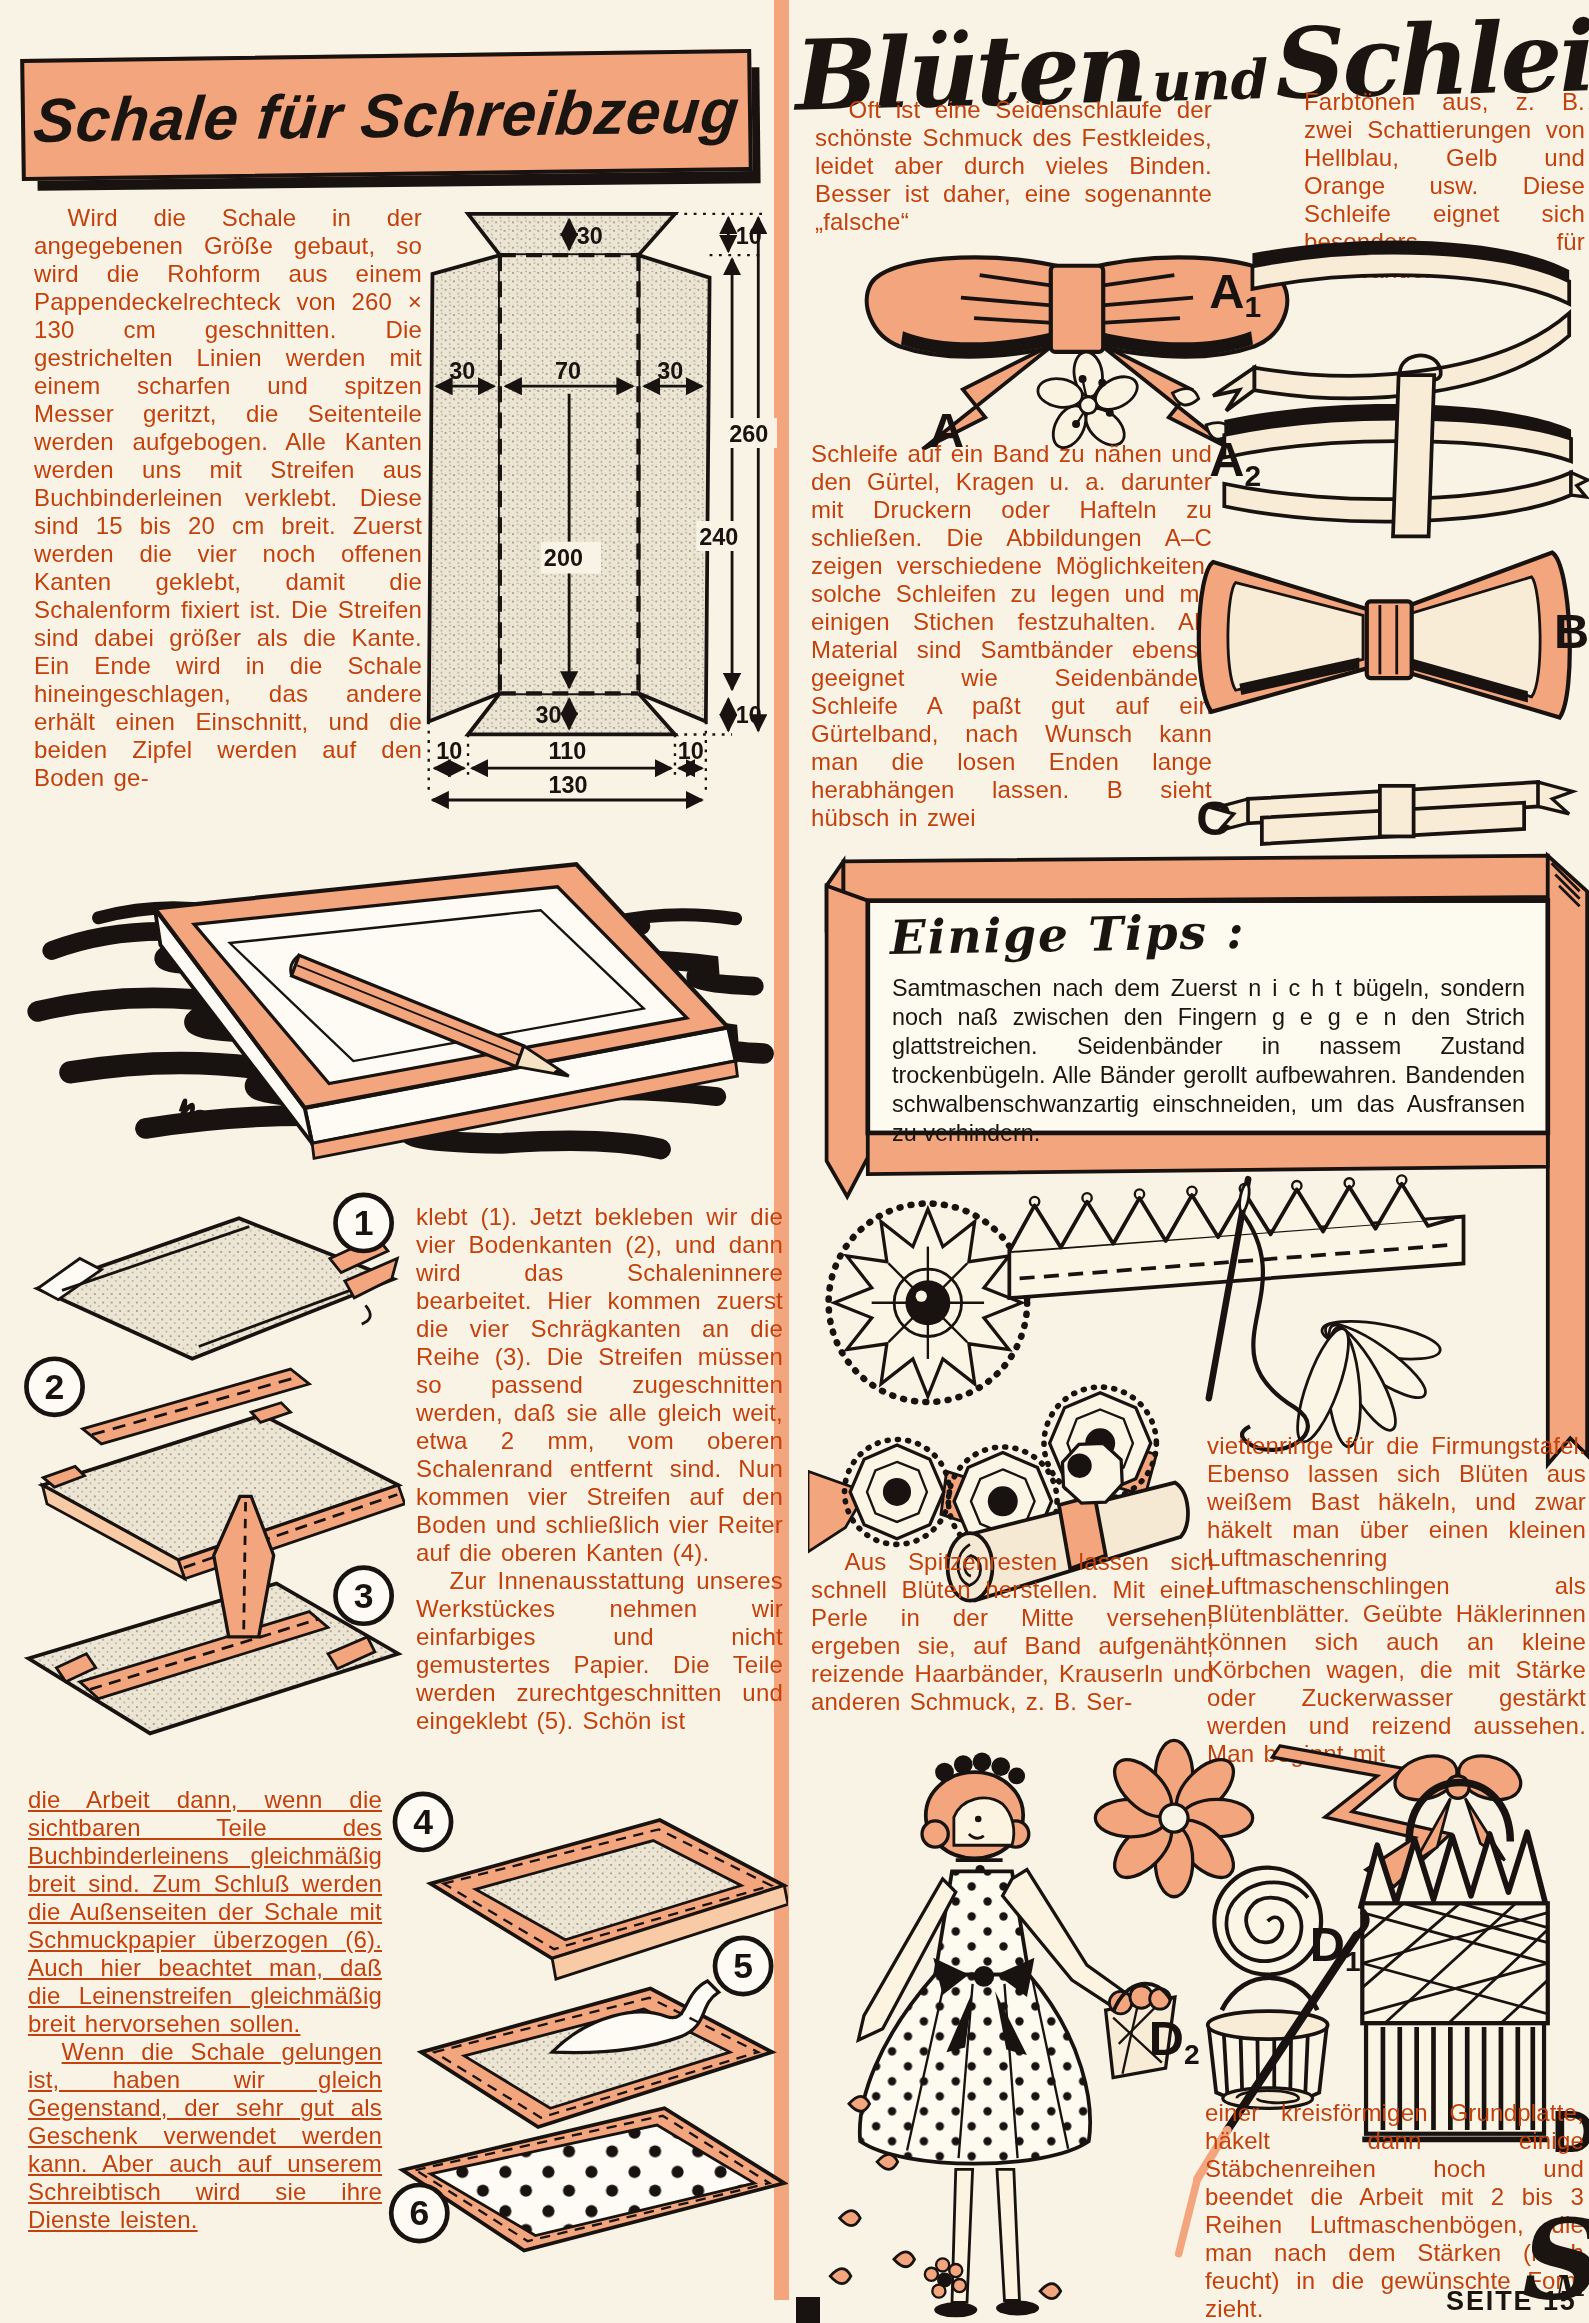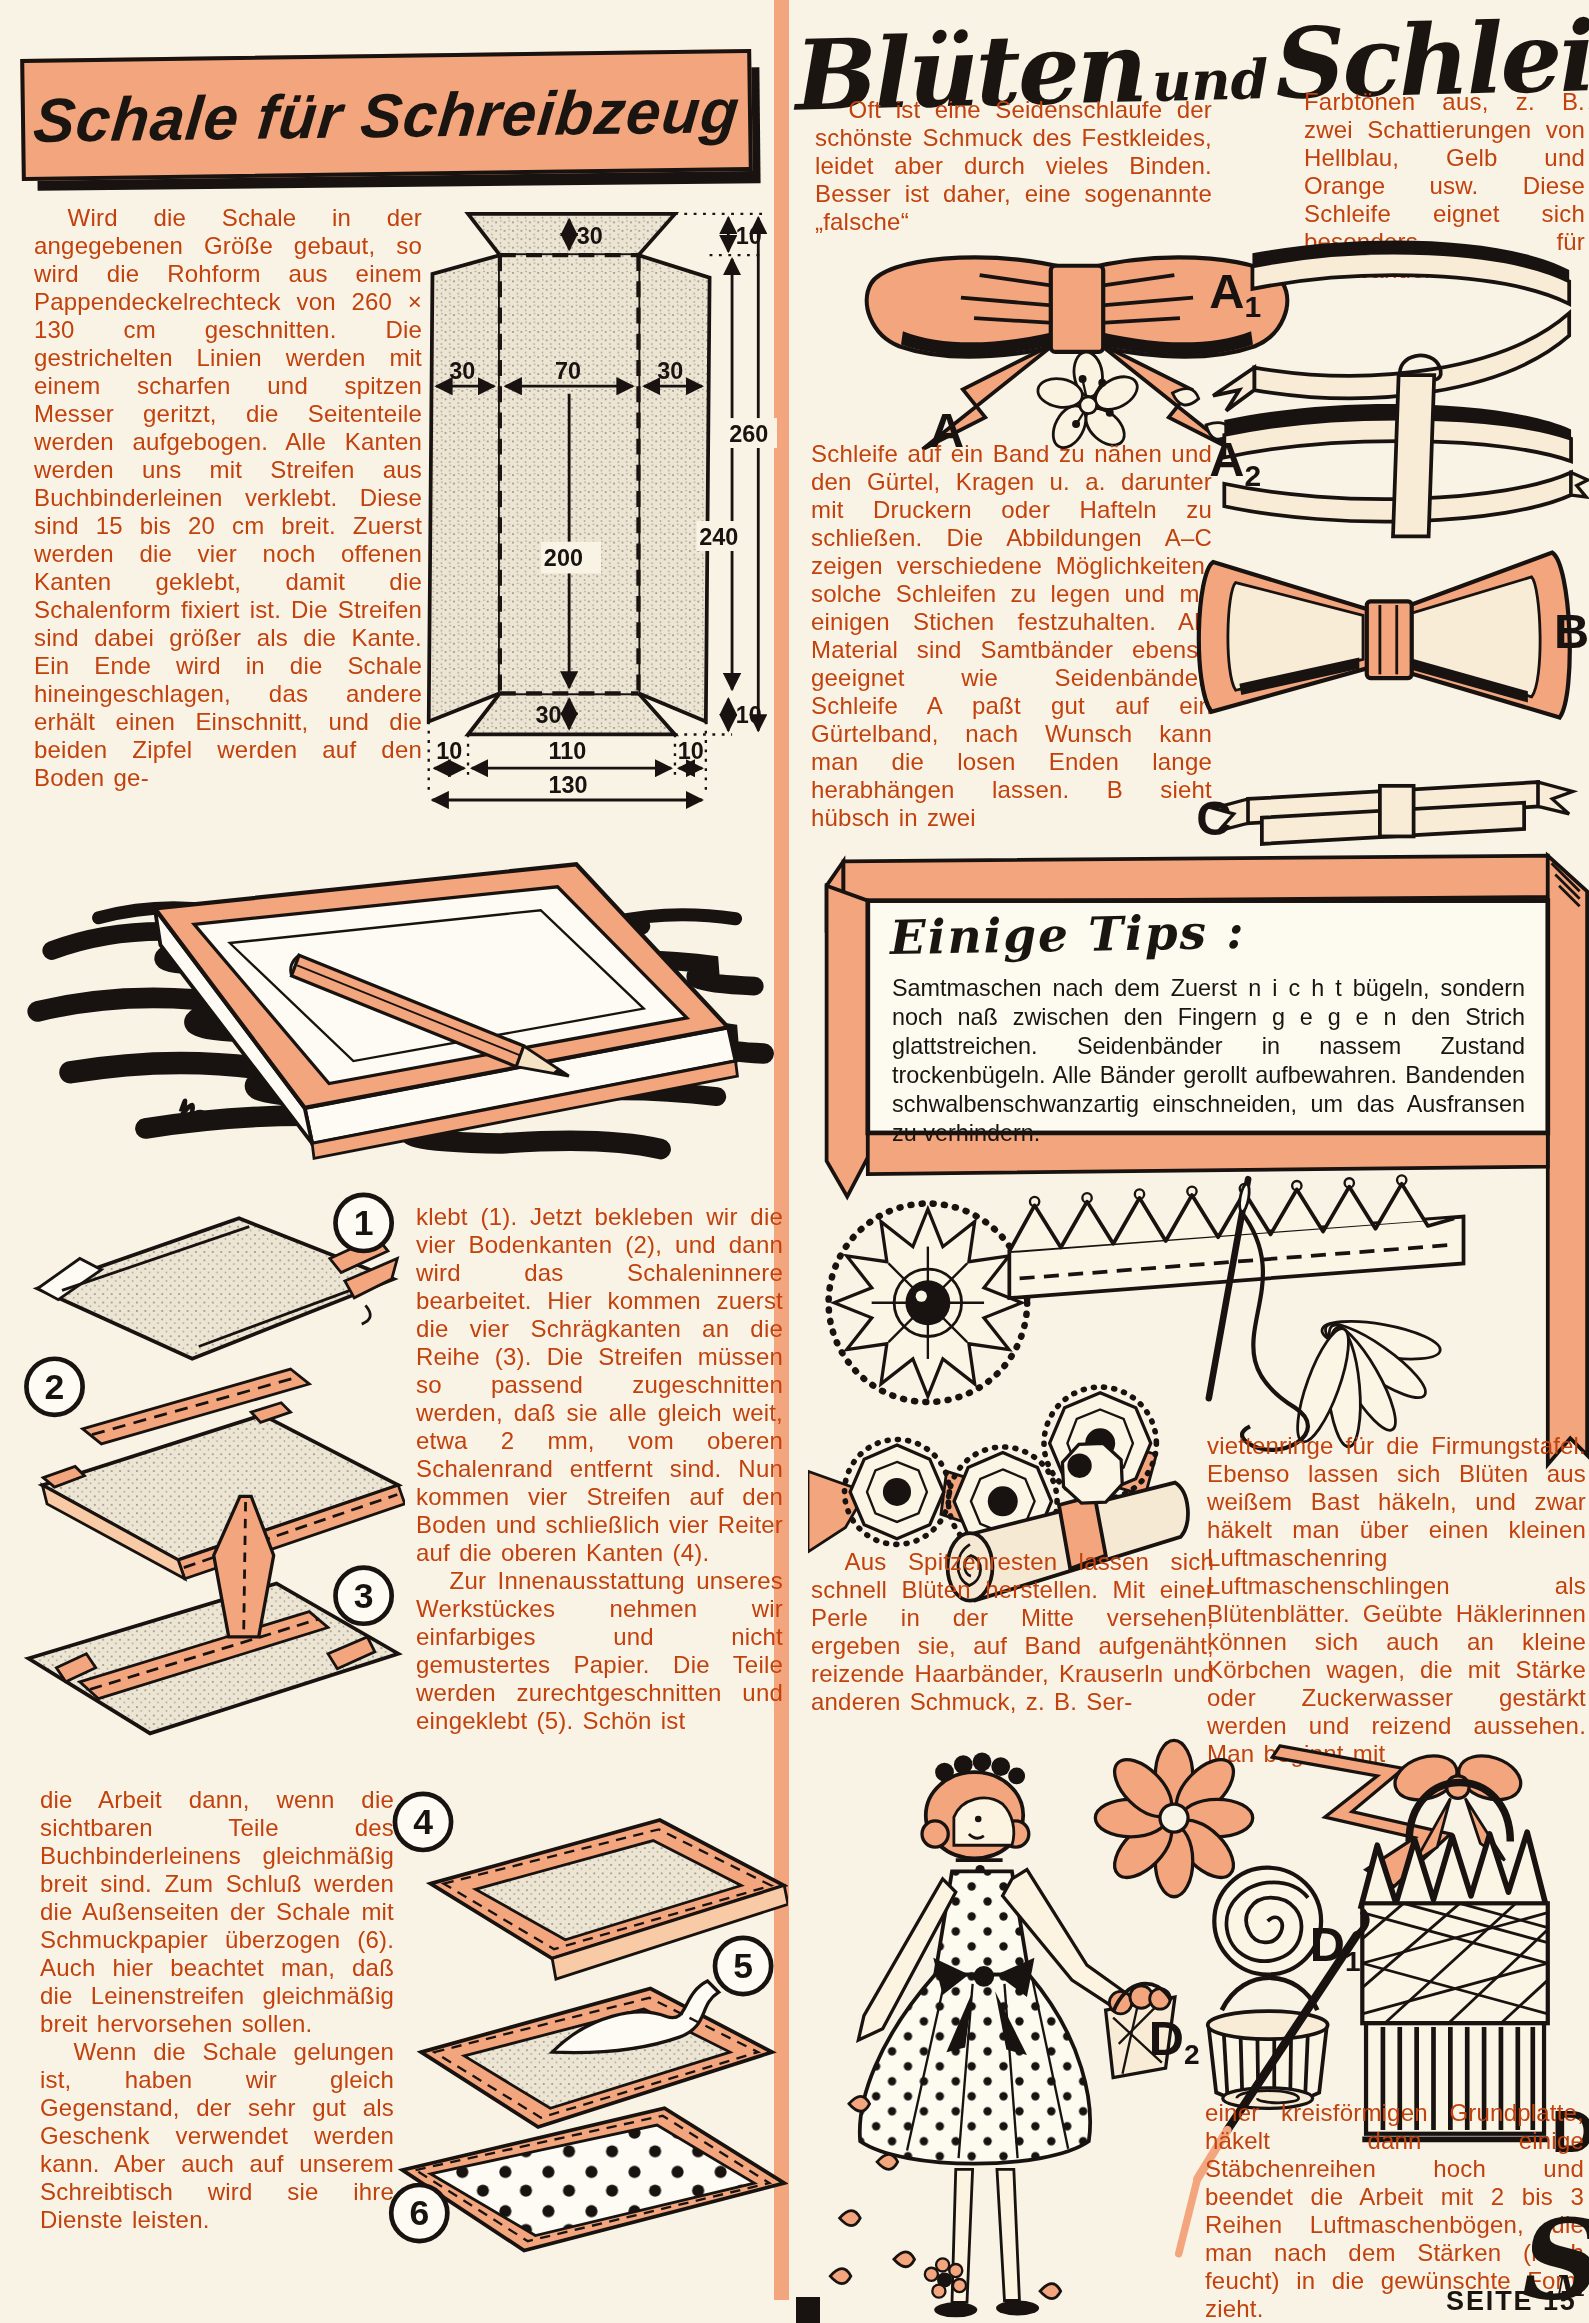--- a/index.html
+++ b/index.html
@@ -197,21 +197,21 @@
       <circle cx="388" cy="478" r="30" fill="#fdfbf3" stroke="#181310" stroke-width="5"></circle>
       <text x="388" y="491" text-anchor="middle" font-size="38" font-weight="bold" fill="#181310">3</text>
     </g>
   </svg>
 
   <div class="abs btxt" style="left:416px;top:1203px;width:367px;">
     <p>klebt (1). Jetzt bekleben wir die vier Bodenkanten (2), und dann wird das Schaleninnere bearbeitet. Hier kommen zuerst die vier Schrägkanten an die Reihe (3). Die Streifen müssen so passend zugeschnitten werden, daß sie alle gleich weit, etwa 2 mm, vom oberen Schalenrand entfernt sind. Nun kommen vier Streifen auf den Boden und schließlich vier Reiter auf die oberen Kanten (4).</p>
     <p class="indent">Zur Innenausstattung unseres Werkstückes nehmen wir einfarbiges und nicht gemustertes Papier. Die Teile werden zurechtgeschnitten und eingeklebt (5). Schön ist</p>
   </div>
 
-  <div class="abs btxt" style="left:40px;top:1786px;width:354px;">
+  <div class="abs btxt" style="left:28px;top:1786px;width:354px;text-decoration:underline;">
     <p>die Arbeit dann, wenn die sichtbaren Teile des Buchbinderleinens gleichmäßig breit sind. Zum Schluß werden die Außenseiten der Schale mit Schmuckpapier überzogen (6). Auch hier beachtet man, daß die Leinenstreifen gleichmäßig breit hervorsehen sollen.</p>
     <p class="indent">Wenn die Schale gelungen ist, haben wir gleich Gegenstand, der sehr gut als Geschenk verwendet werden kann. Aber auch auf unserem Schreibtisch wird sie ihre Dienste leisten.</p>
   </div>
 
   <svg class="abs" style="left:365px;top:1769px;" width="423" height="555" viewBox="0 0 452 592">
     <defs>
       <pattern id="stB" width="9" height="9" patternUnits="userSpaceOnUse">
         <rect width="9" height="9" fill="#ece5d4"></rect>
         <circle cx="2" cy="3" r="1.1" fill="#9a9280"></circle>
         <circle cx="6.5" cy="7" r="0.9" fill="#aba390"></circle>

